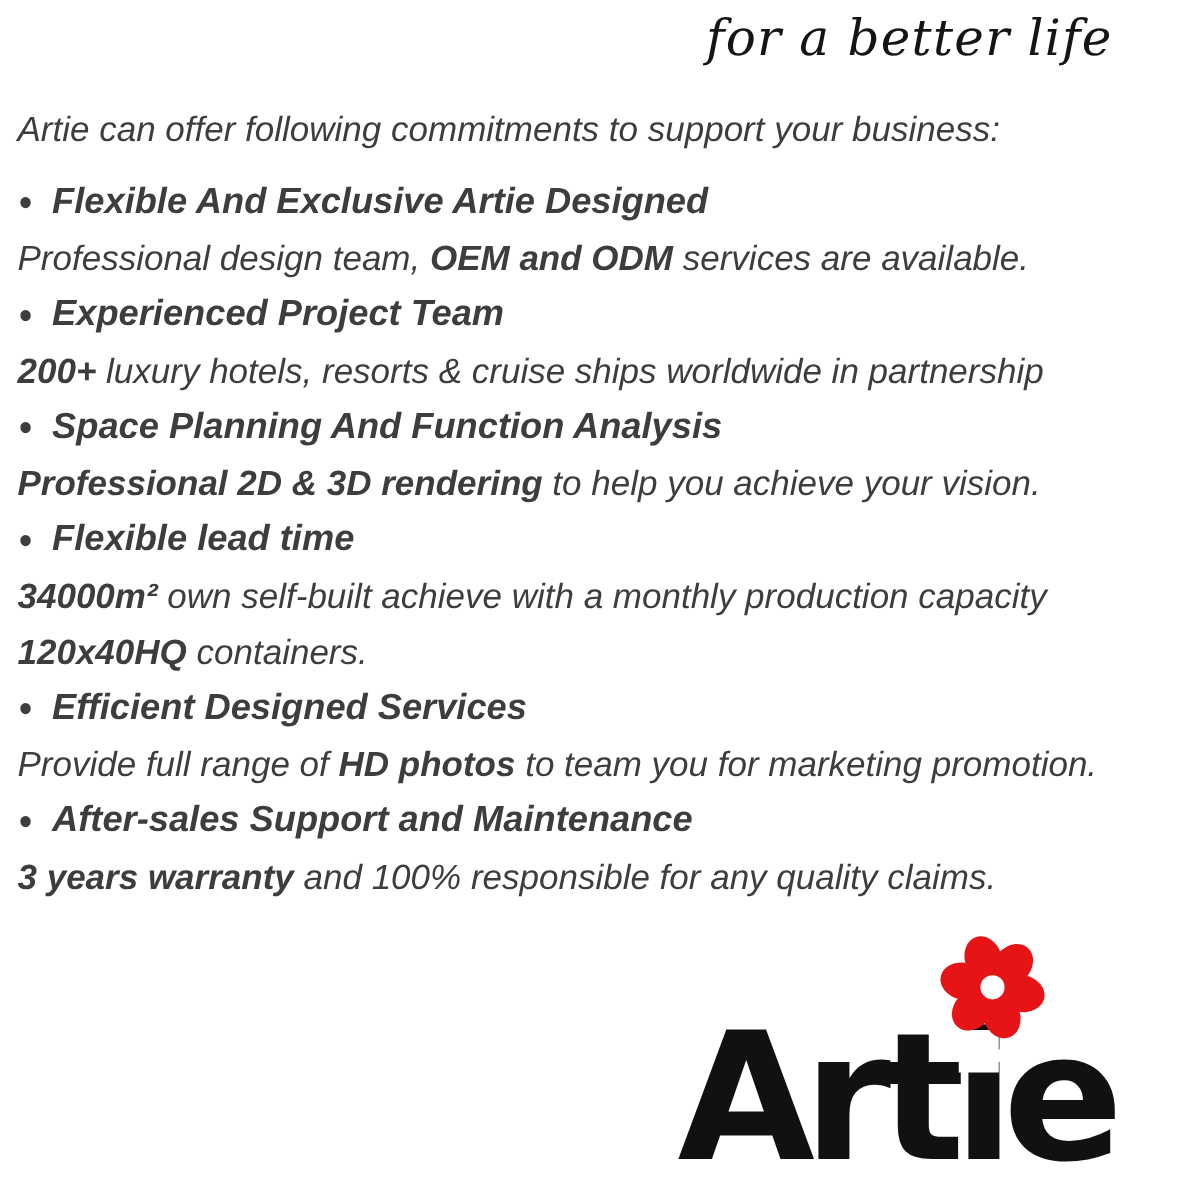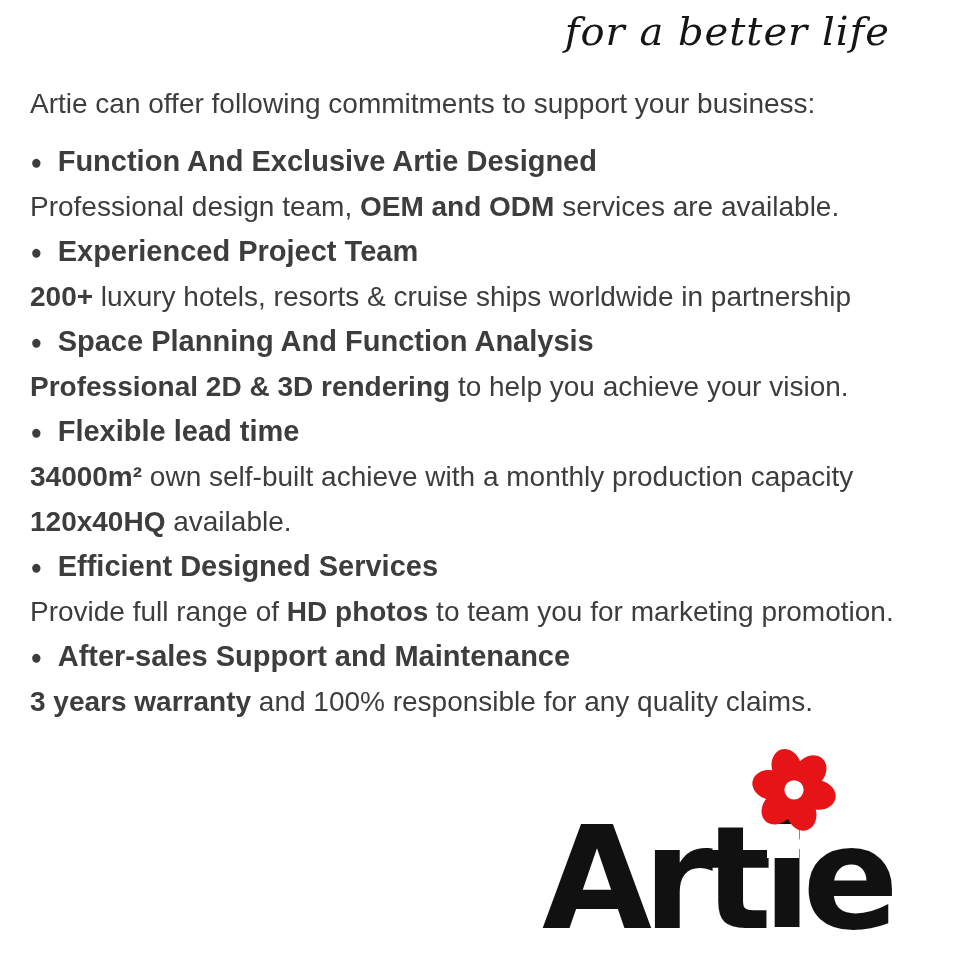--- a/index.html
+++ b/index.html
@@ -16,21 +16,21 @@
   }
   .page{position:relative;width:920px;height:960px;overflow:hidden;background:var(--bg);}
 
   .tagline{
     position:absolute;top:8px;right:30px;
     font-family:"DejaVu Serif","Liberation Serif",serif;
     font-style:italic;font-size:40px;color:#151515;
     letter-spacing:1px;white-space:nowrap;
   }
 
-  .content{position:absolute;top:84px;left:30px;right:10px;}
+  .content{position:absolute;top:84px;left:14px;right:10px;font-style:italic;}
   .intro{
     font-size:28px;line-height:40px;margin:0 0 15px 0;color:var(--text);
   }
   .hline{
     font-size:29px;line-height:45px;font-weight:bold;color:var(--text);
     white-space:nowrap;
   }
   .hline .bullet{
     display:inline-block;font-size:21px;margin-right:15px;
     transform:scaleX(0.92);vertical-align:2px;
@@ -56,29 +56,29 @@
 </head>
 <body>
 
 <div class="page">
 
   <div class="tagline">for a better life</div>
 
   <div class="content">
     <p class="intro">Artie can offer following commitments to support your business:</p>
     <div id="commitments">
-        <div class="hline"><span class="bullet">●</span><span>Function And Exclusive Artie Designed</span></div>
+        <div class="hline"><span class="bullet">●</span><span>Flexible And Exclusive Artie Designed</span></div>
         <div class="bline"><span class="seg">Professional design team, </span><span class="seg-b">OEM and ODM</span><span class="seg"> services are available.</span></div>
         <div class="hline"><span class="bullet">●</span><span>Experienced Project Team</span></div>
         <div class="bline"><span class="seg-b">200+</span><span class="seg"> luxury hotels, resorts &amp; cruise ships worldwide in partnership</span></div>
         <div class="hline"><span class="bullet">●</span><span>Space Planning And Function Analysis</span></div>
         <div class="bline"><span class="seg-b">Professional 2D &amp; 3D rendering</span><span class="seg"> to help you achieve your vision.</span></div>
         <div class="hline"><span class="bullet">●</span><span>Flexible lead time</span></div>
         <div class="bline"><span class="seg-b">34000m²</span><span class="seg"> own self-built achieve with a monthly production capacity</span></div>
-        <div class="bline"><span class="seg-b">120x40HQ</span><span class="seg"> available.</span></div>
+        <div class="bline"><span class="seg-b">120x40HQ</span><span class="seg"> containers.</span></div>
         <div class="hline"><span class="bullet">●</span><span>Efficient Designed Services</span></div>
         <div class="bline"><span class="seg">Provide full range of </span><span class="seg-b">HD photos</span><span class="seg"> to team you for marketing promotion.</span></div>
         <div class="hline"><span class="bullet">●</span><span>After-sales Support and Maintenance</span></div>
         <div class="bline"><span class="seg-b">3 years warranty</span><span class="seg"> and 100% responsible for any quality claims.</span></div>
       </div>
   </div>
 
   <div class="logo">
     <div class="logo-text">Artie</div>
     <div class="dot-cover"></div>

